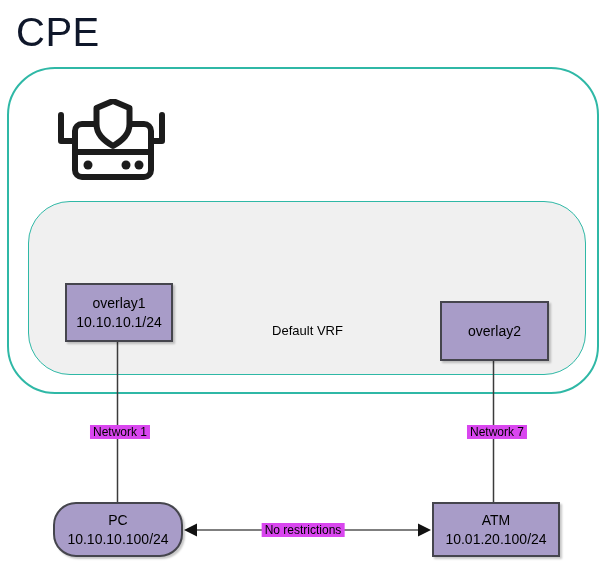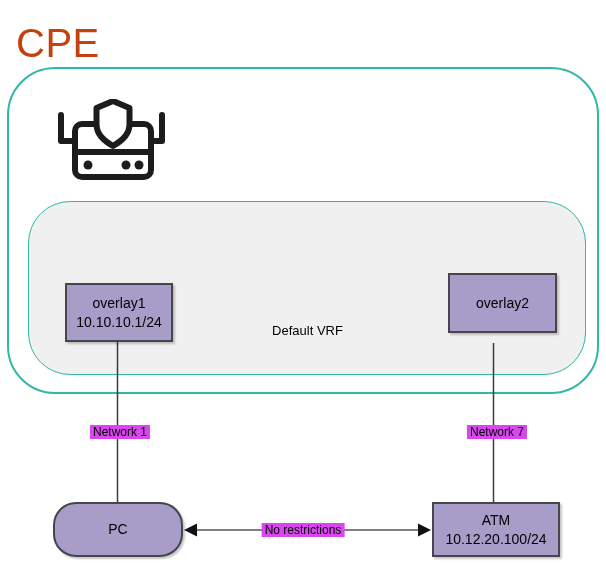--- a/index.html
+++ b/index.html
@@ -8,25 +8,25 @@
     width: 606px;
     height: 563px;
     background: #ffffff;
     font-family: "Liberation Sans", "DejaVu Sans", sans-serif;
     color: #000000;
     overflow: hidden;
   }
   .page-title {
     position: absolute;
     left: 16px;
-    top: 21px;
+    top: 10px;
     font-size: 40px;
     font-weight: 400;
     letter-spacing: 0.5px;
-    color: #c2410c;
+    color: #0f172a;
   }
   .outer-box {
     position: absolute;
     left: 7px;
     top: 67px;
     width: 592px;
     height: 327px;
     border: 2px solid #2fb8a6;
     border-radius: 48px;
     background: #ffffff;
@@ -68,21 +68,21 @@
     display: flex;
     flex-direction: column;
     align-items: center;
     justify-content: center;
     font-size: 14px;
     line-height: 1.32;
     text-align: center;
     box-shadow: 2px 2px 2px rgba(0,0,0,0.22);
   }
   .node-overlay1 { left: 65px;  top: 283px; width: 108px; height: 59px; }
-  .node-overlay2 { left: 440px; top: 273px; width: 109px; height: 60px; margin-left: 8px; }
+  .node-overlay2 { left: 440px; top: 301px; width: 109px; height: 60px; }
   .node-pc       { left: 53px;  top: 502px; width: 130px; height: 55px; border-radius: 23px; }
   .node-atm      { left: 432px; top: 502px; width: 128px; height: 55px; text-align: center; }
   .connectors {
     position: absolute;
     left: 0; top: 0;
     width: 606px;
     height: 563px;
     pointer-events: none;
   }
   .edge-label {
@@ -141,19 +141,20 @@
   <div class="node node-overlay2">
     <div>overlay2</div>
   </div>
 
   <div class="edge-label lbl-network1">Network 1</div>
   <div class="edge-label lbl-network2">Network 7</div>
   <div class="edge-label lbl-no-restrictions">No restrictions</div>
 
   <div class="node node-pc">
     <div>PC</div>
+    <div>10.10.10.100/24</div>
   </div>
   <div class="node node-atm">
     <div>ATM</div>
-    <div>10.12.20.100/24</div>
+    <div>10.01.20.100/24</div>
   </div>
 
 </div>
 
 </body></html>

